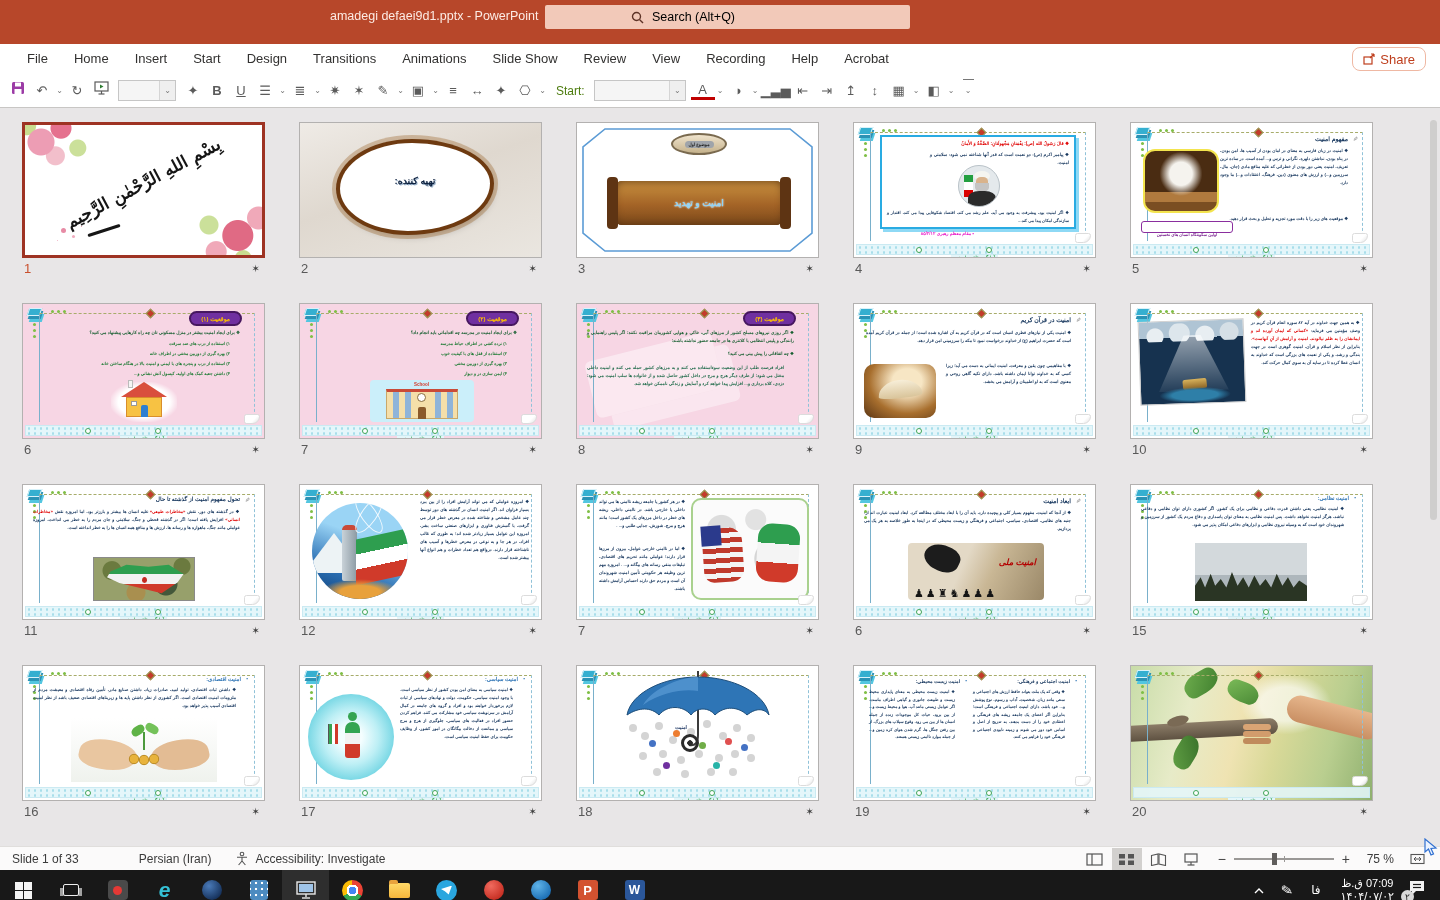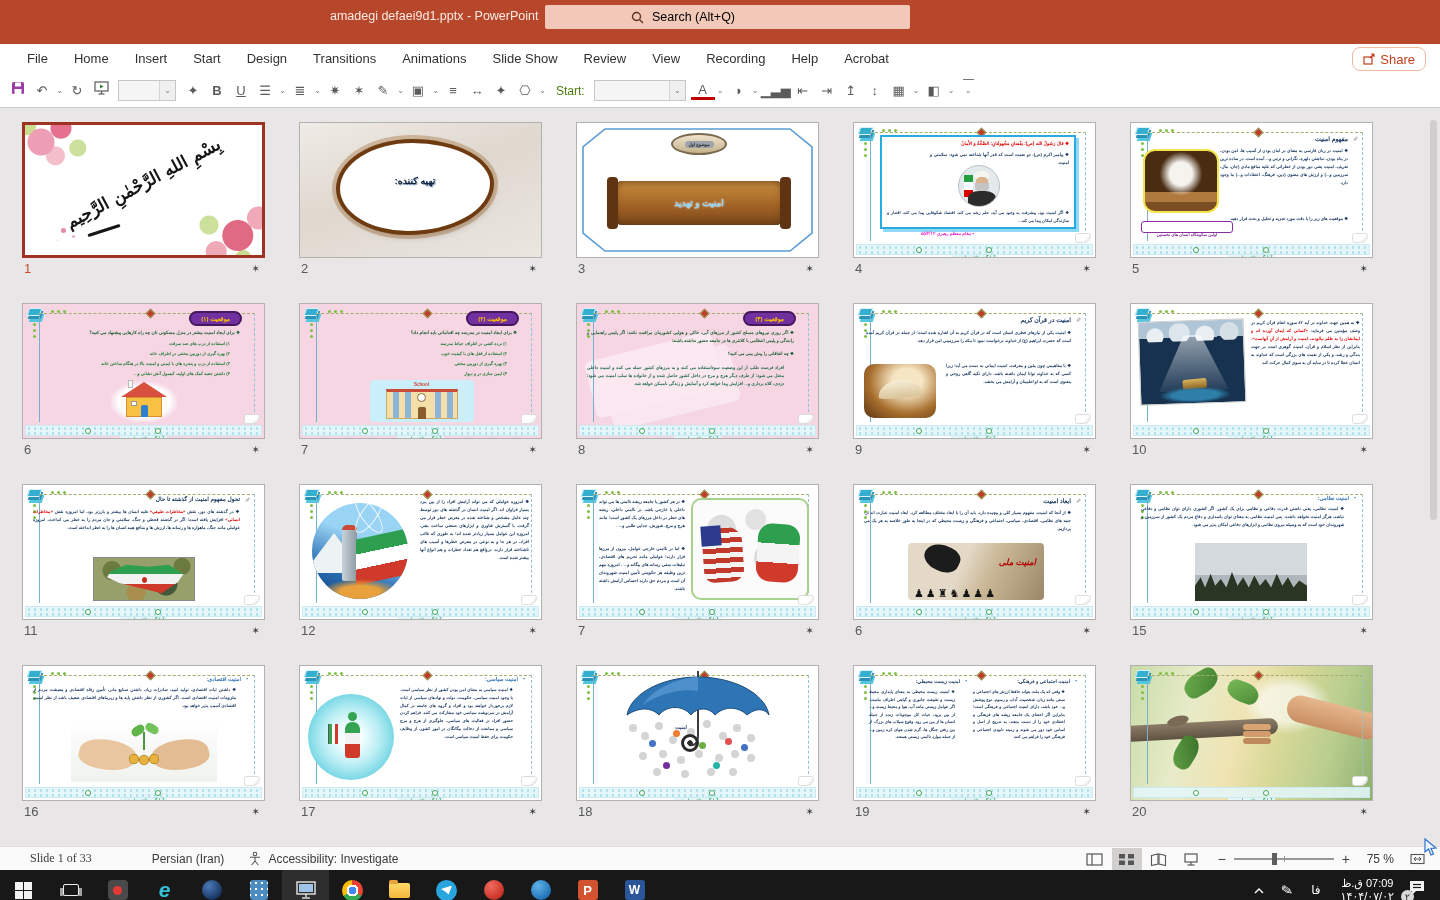--- a/index.html
+++ b/index.html
@@ -596,21 +596,21 @@
     <div class="numrow">
         <span class="num">20</span>
         <span class="star">✶</span>
       </div>
   </div>
 
   <div class="abs" style="right:3px;top:12px;width:7px;height:400px;background:#CFCECD;border-radius:4px;"></div>
 </div>
 
 <div class="statusbar">
-  <span class="sb-item" style="margin-left:30px;font-family:Liberation Serif, serif;">Slide 1 of 33</span>
+  <span class="sb-item" style="margin-left:12px;">Slide 1 of 33</span>
   <span class="sb-item" style="margin-left:60px;">Persian (Iran)</span>
   <span class="sb-item" style="margin-left:24px;align-items:flex-end;">
     <svg width="15" height="15" viewBox="0 0 15 15">
         <circle cx="7" cy="3" r="1.8" fill="none" stroke="#555" stroke-width="1.1"></circle>
         <path d="M2,6.2 H12 M7,6.2 V10 M7,10 L3.6,14 M7,10 L10.4,14" fill="none" stroke="#555" stroke-width="1.1"></path>
       </svg>
     <span>Accessibility: Investigate</span>
   </span>
   <div class="sb-right">
     <div class="viewbtn">

